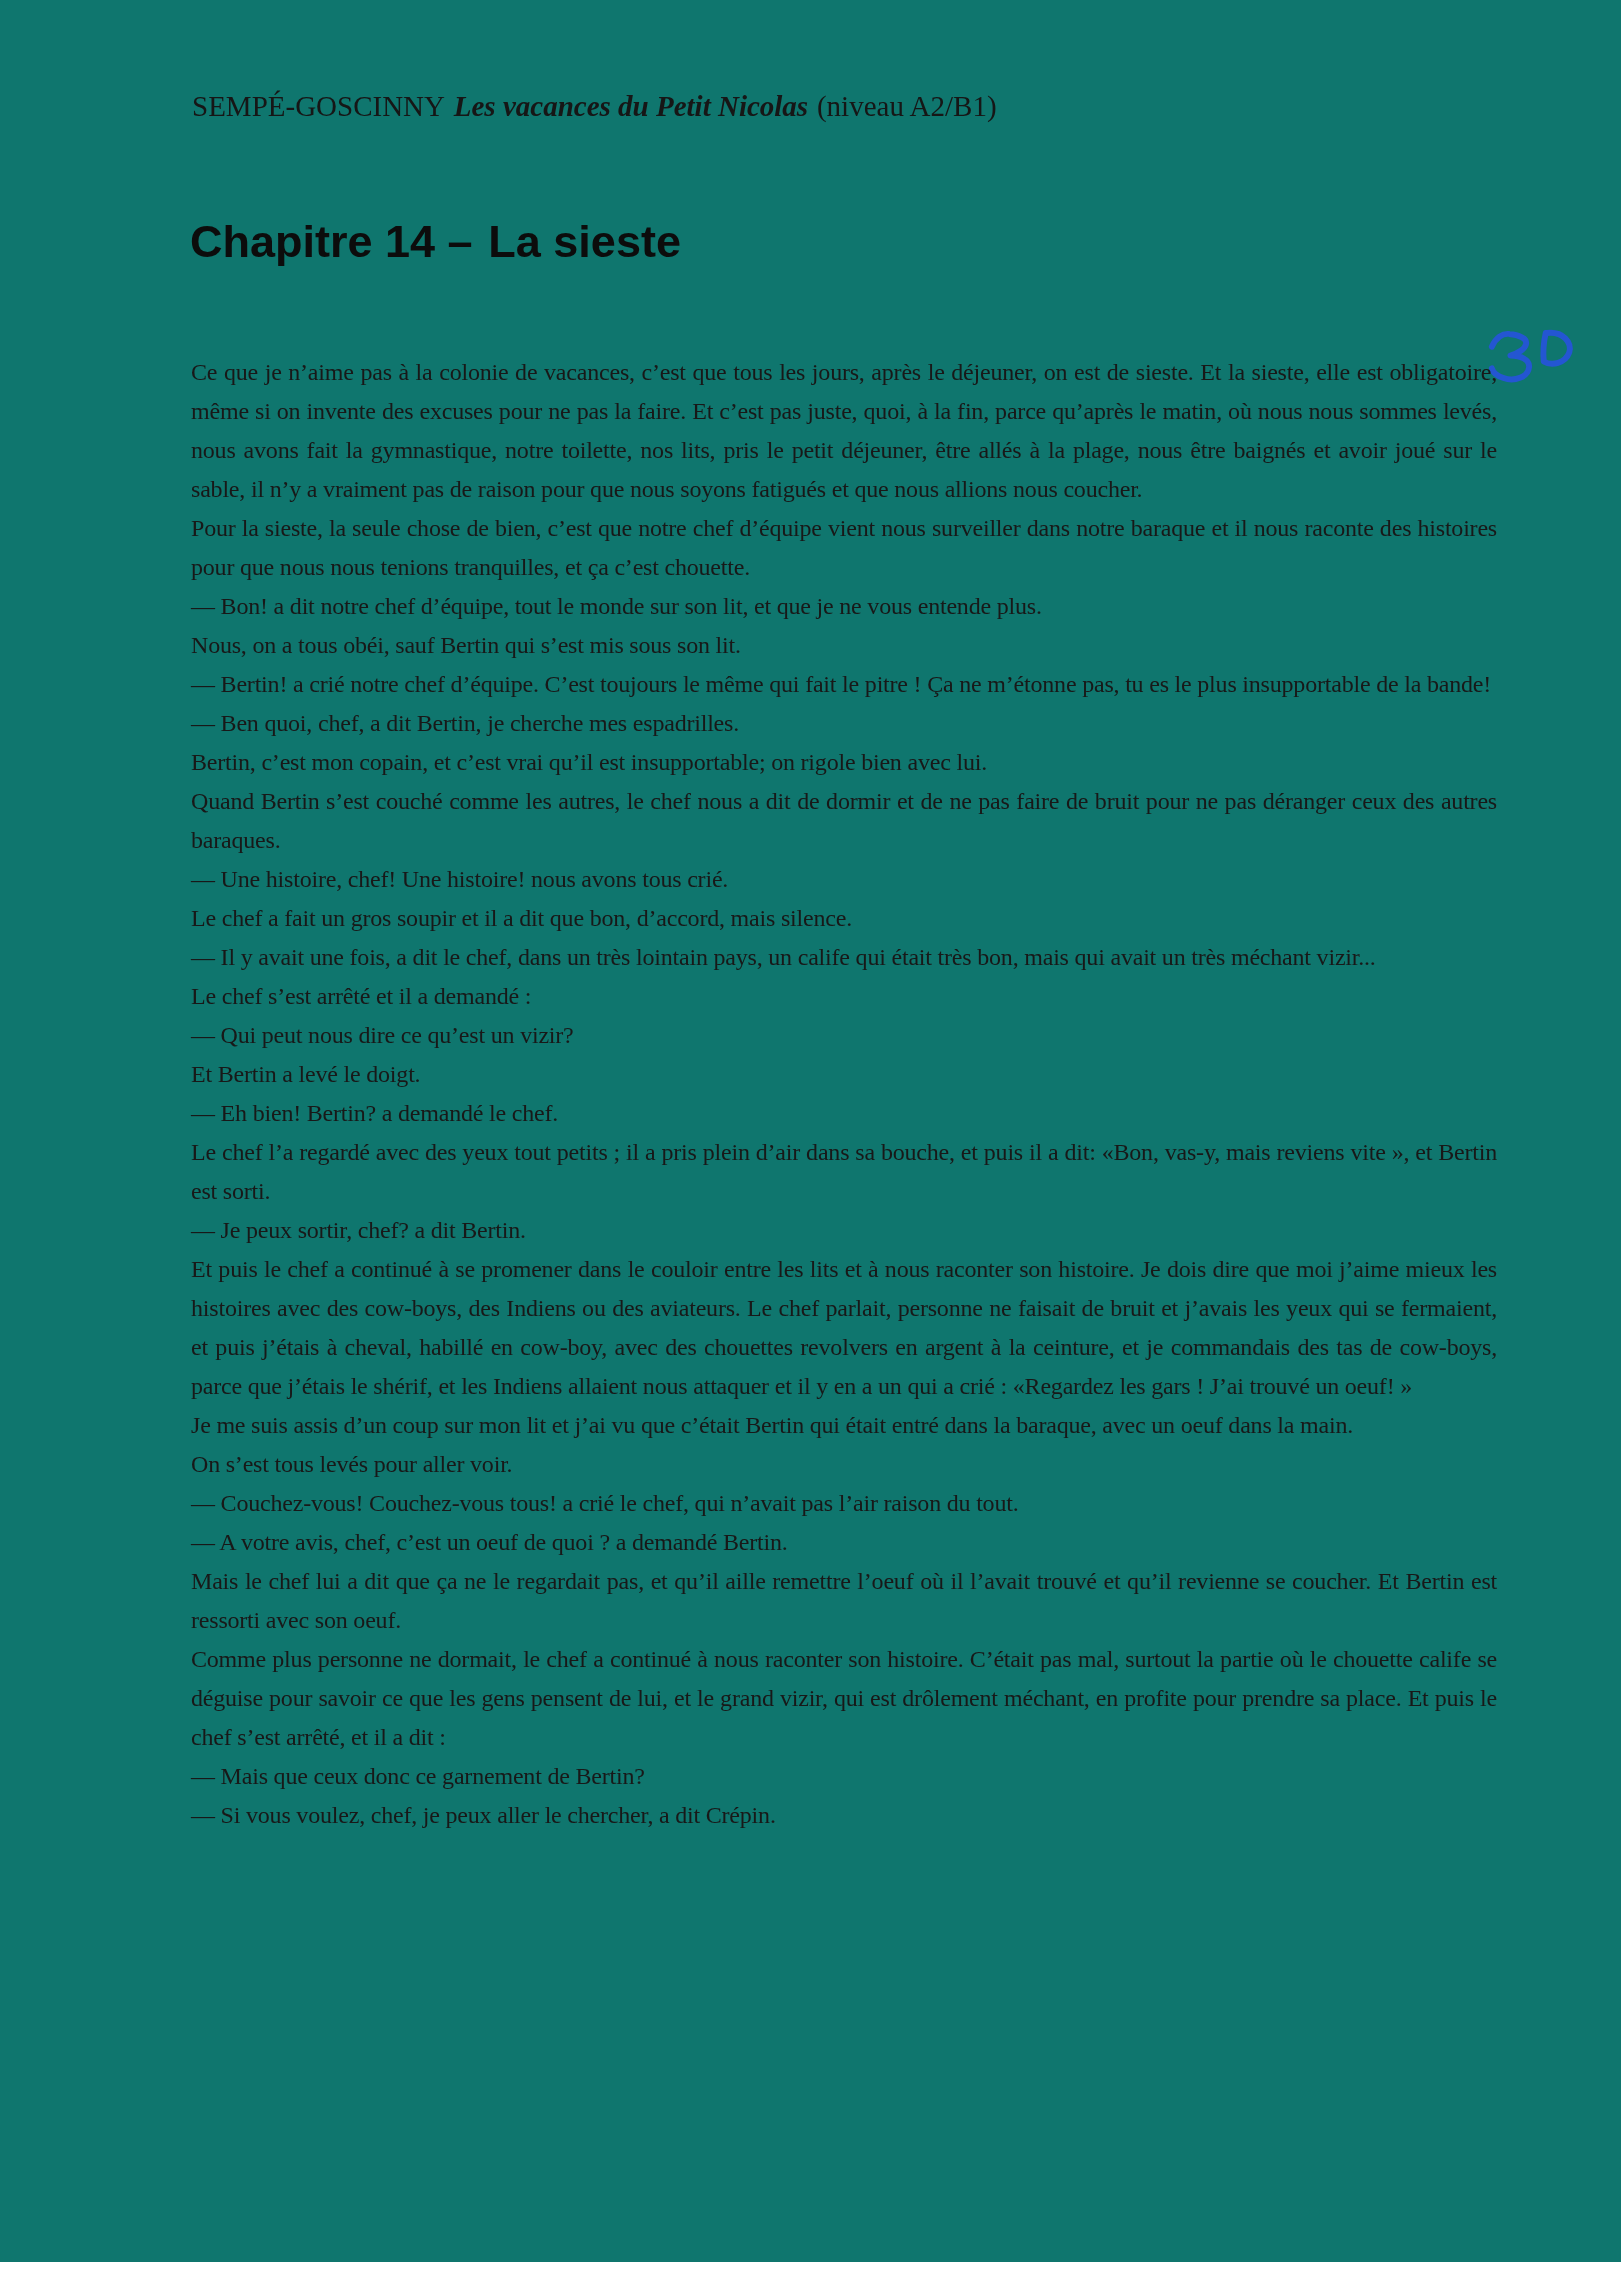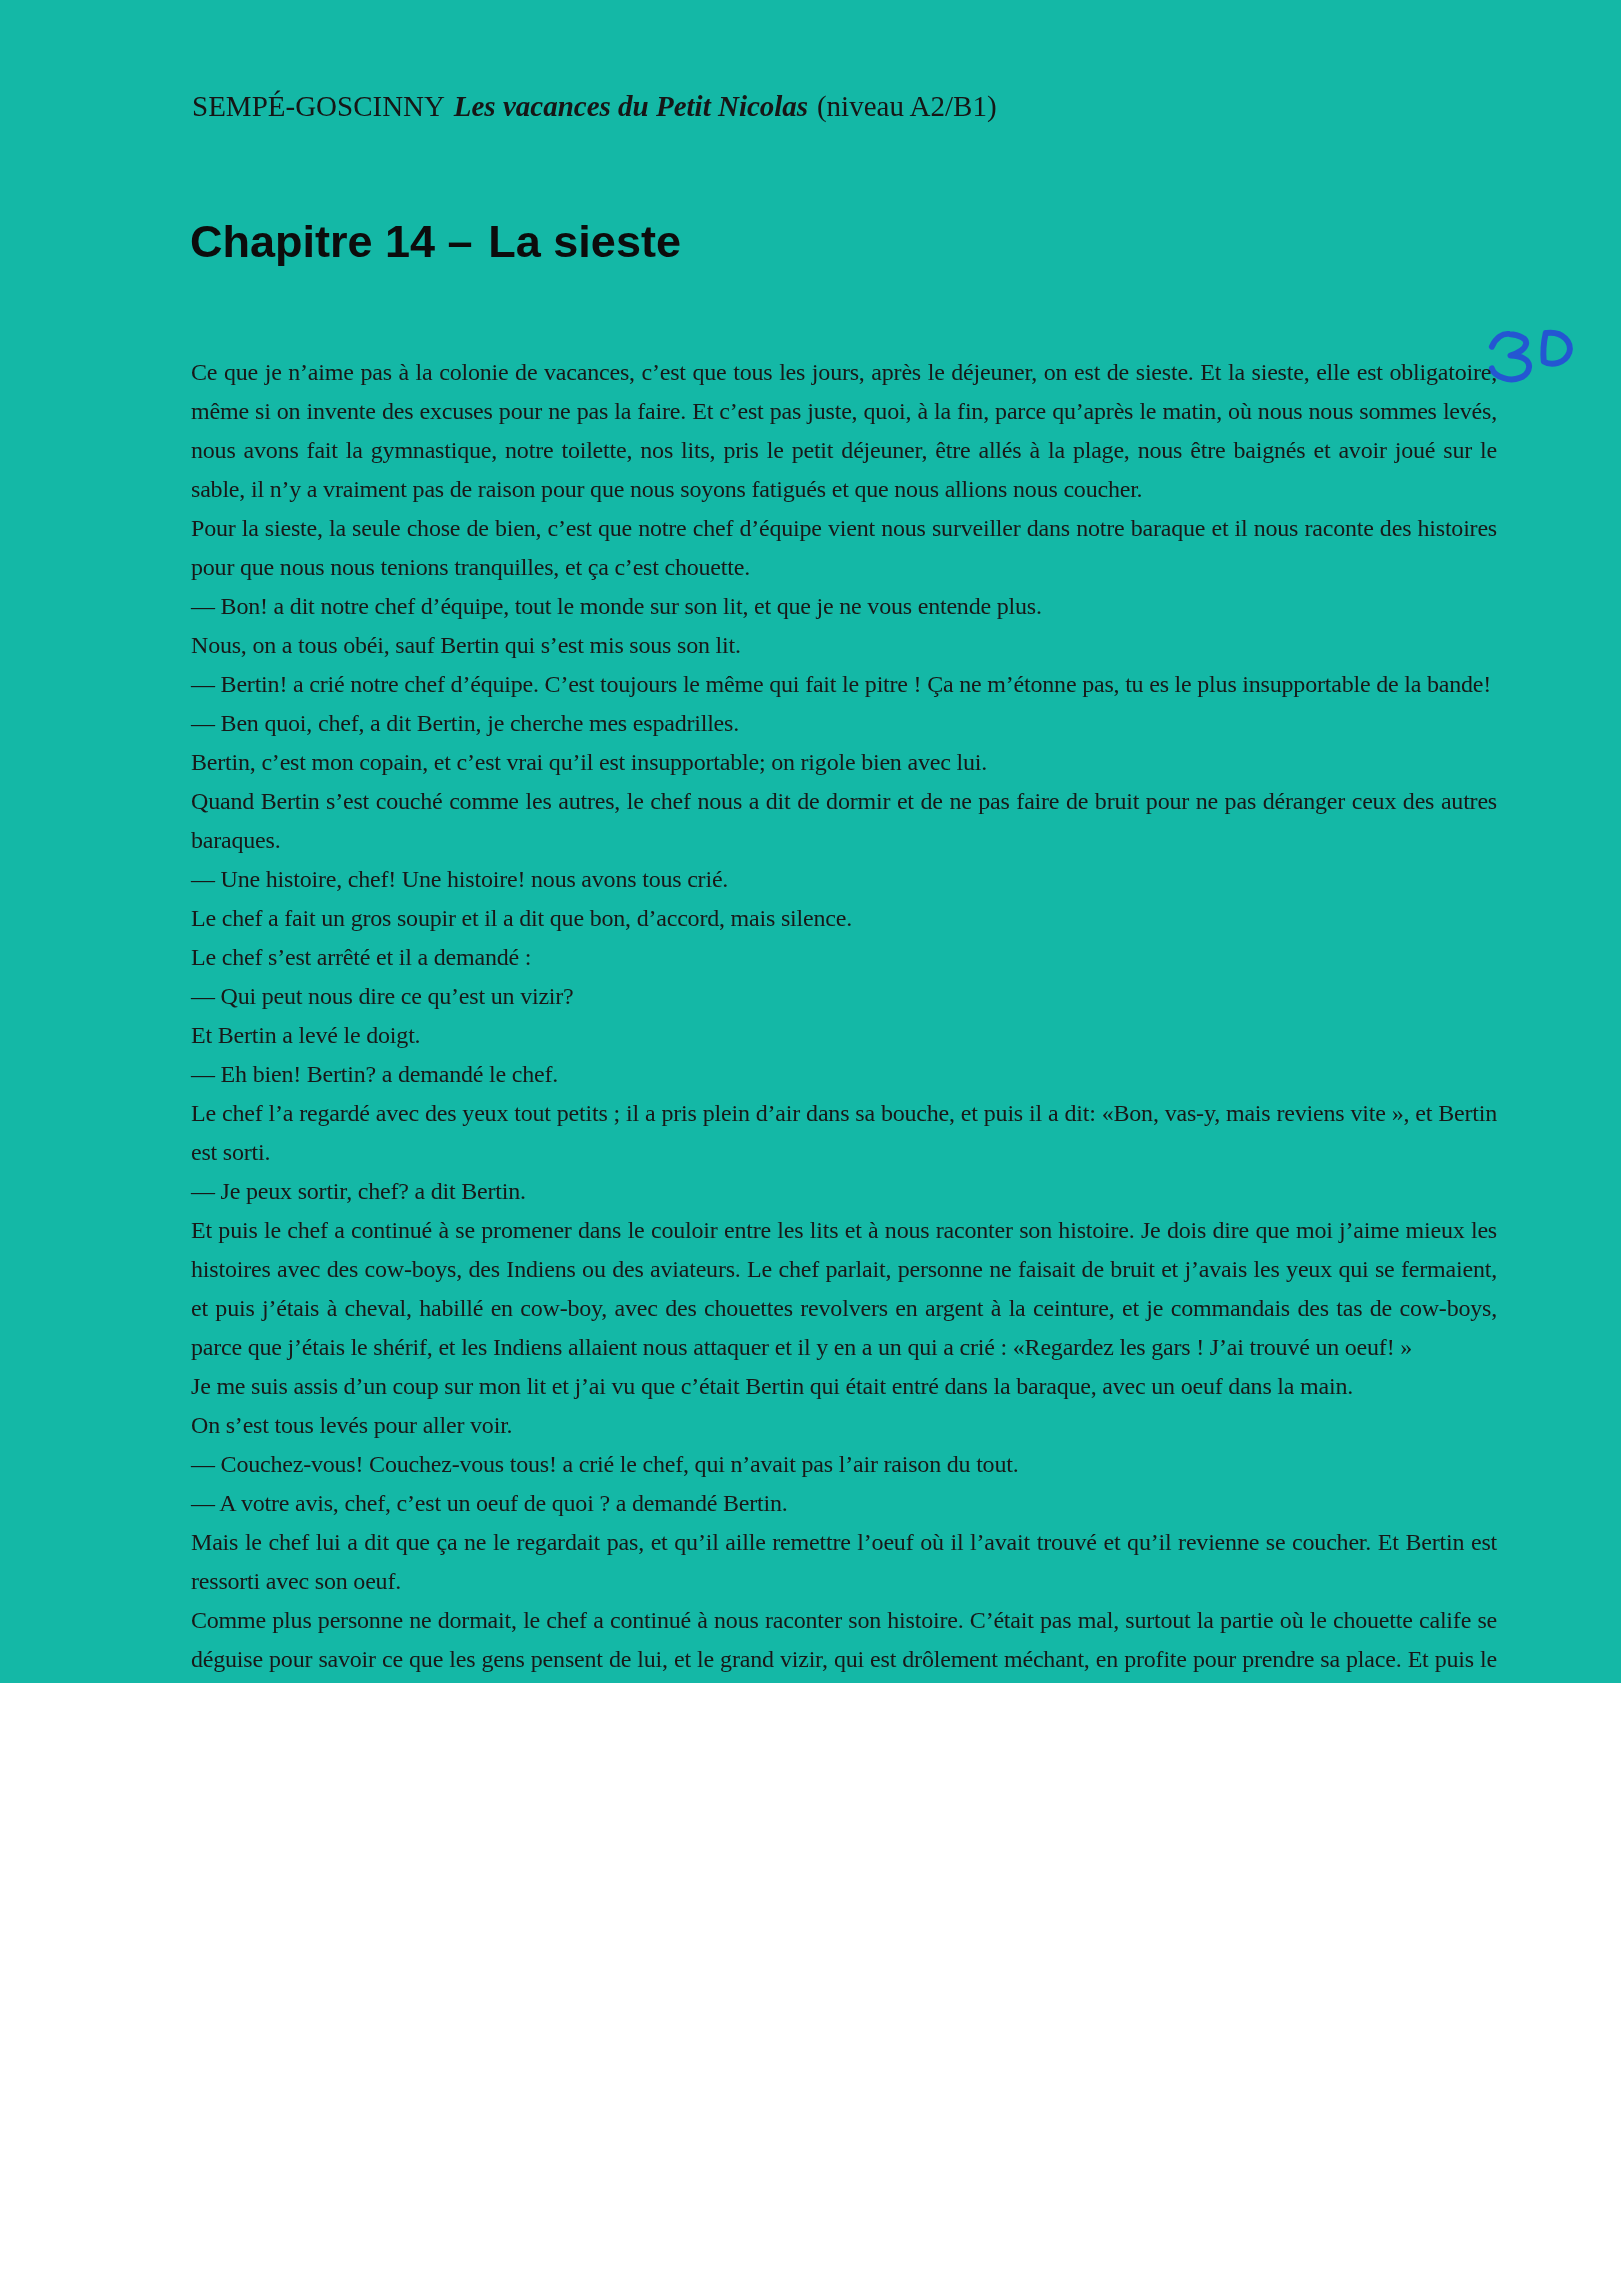--- a/index.html
+++ b/index.html
@@ -3,22 +3,22 @@
 <meta charset="utf-8">
 <style>
   html, body {
     margin: 0;
     padding: 0;
     background: #ffffff;
   }
   .page {
     position: relative;
     width: 1621px;
-    height: 1683px;
-    background: #14b8a6;
+    height: 2262px;
+    background: #0f766e;
     overflow: hidden;
     font-family: "Liberation Serif", serif;
     color: #1b1b1b;
   }
   .doc-header {
     position: absolute;
     left: 192px;
     top: 90px;
     font-size: 29px;
     white-space: nowrap;
@@ -91,20 +91,21 @@
   <p>Ce que je n’aime pas à la colonie de vacances, c’est que tous les jours, après le déjeuner, on est de sieste. Et la sieste, elle est obligatoire, même si on invente des excuses pour ne pas la faire. Et c’est pas juste, quoi, à la fin, parce qu’après le matin, où nous nous sommes levés, nous avons fait la gymnastique, notre toilette, nos lits, pris le petit déjeuner, être allés à la plage, nous être baignés et avoir joué sur le sable, il n’y a vraiment pas de raison pour que nous soyons fatigués et que nous allions nous coucher.</p>
       <p>Pour la sieste, la seule chose de bien, c’est que notre chef d’équipe vient nous surveiller dans notre baraque et il nous raconte des histoires pour que nous nous tenions tranquilles, et ça c’est chouette.</p>
       <p>— Bon! a dit notre chef d’équipe, tout le monde sur son lit, et que je ne vous entende plus.</p>
       <p>Nous, on a tous obéi, sauf Bertin qui s’est mis sous son lit.</p>
       <p>— Bertin! a crié notre chef d’équipe. C’est toujours le même qui fait le pitre ! Ça ne m’étonne pas, tu es le plus insupportable de la bande!</p>
       <p>— Ben quoi, chef, a dit Bertin, je cherche mes espadrilles.</p>
       <p>Bertin, c’est mon copain, et c’est vrai qu’il est insupportable; on rigole bien avec lui.</p>
       <p>Quand Bertin s’est couché comme les autres, le chef nous a dit de dormir et de ne pas faire de bruit pour ne pas déranger ceux des autres baraques.</p>
       <p>— Une histoire, chef! Une histoire! nous avons tous crié.</p>
       <p>Le chef a fait un gros soupir et il a dit que bon, d’accord, mais silence.</p>
+      <p>— Il y avait une fois, a dit le chef, dans un très lointain pays, un calife qui était très bon, mais qui avait un très méchant vizir...</p>
       <p>Le chef s’est arrêté et il a demandé :</p>
       <p>— Qui peut nous dire ce qu’est un vizir?</p>
       <p>Et Bertin a levé le doigt.</p>
       <p>— Eh bien! Bertin? a demandé le chef.</p>
       <p>Le chef l’a regardé avec des yeux tout petits ; il a pris plein d’air dans sa bouche, et puis il a dit: «Bon, vas-y, mais reviens vite », et Bertin est sorti.</p>
       <p>— Je peux sortir, chef? a dit Bertin.</p>
       <p>Et puis le chef a continué à se promener dans le couloir entre les lits et à nous raconter son histoire. Je dois dire que moi j’aime mieux les histoires avec des cow-boys, des Indiens ou des aviateurs. Le chef parlait, personne ne faisait de bruit et j’avais les yeux qui se fermaient, et puis j’étais à cheval, habillé en cow-boy, avec des chouettes revolvers en argent à la ceinture, et je commandais des tas de cow-boys, parce que j’étais le shérif, et les Indiens allaient nous attaquer et il y en a un qui a crié : «Regardez les gars ! J’ai trouvé un oeuf! »</p>
       <p>Je me suis assis d’un coup sur mon lit et j’ai vu que c’était Bertin qui était entré dans la baraque, avec un oeuf dans la main.</p>
       <p>On s’est tous levés pour aller voir.</p>
       <p>— Couchez-vous! Couchez-vous tous! a crié le chef, qui n’avait pas l’air raison du tout.</p>

